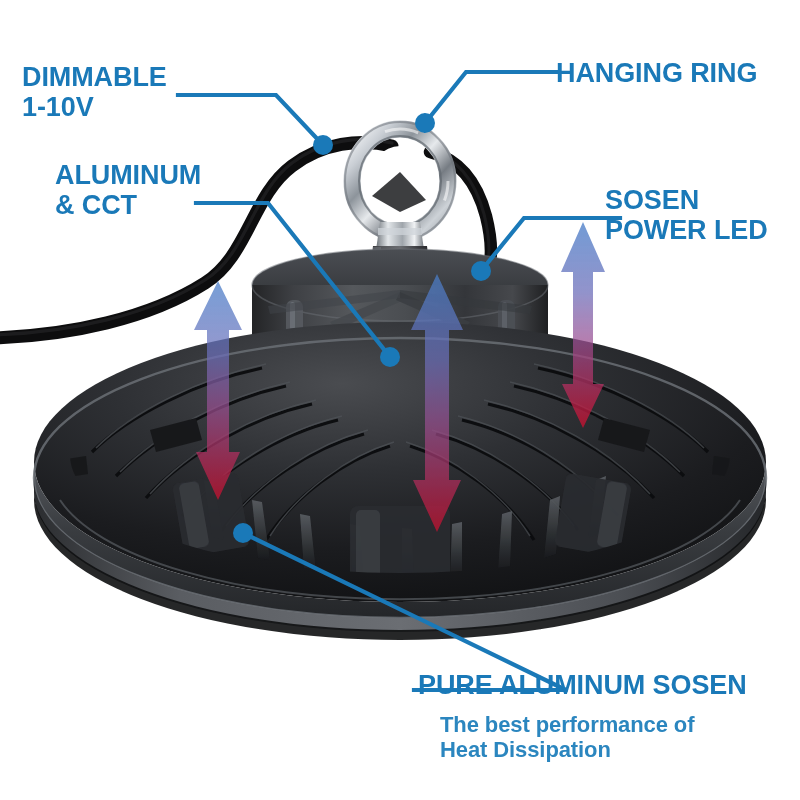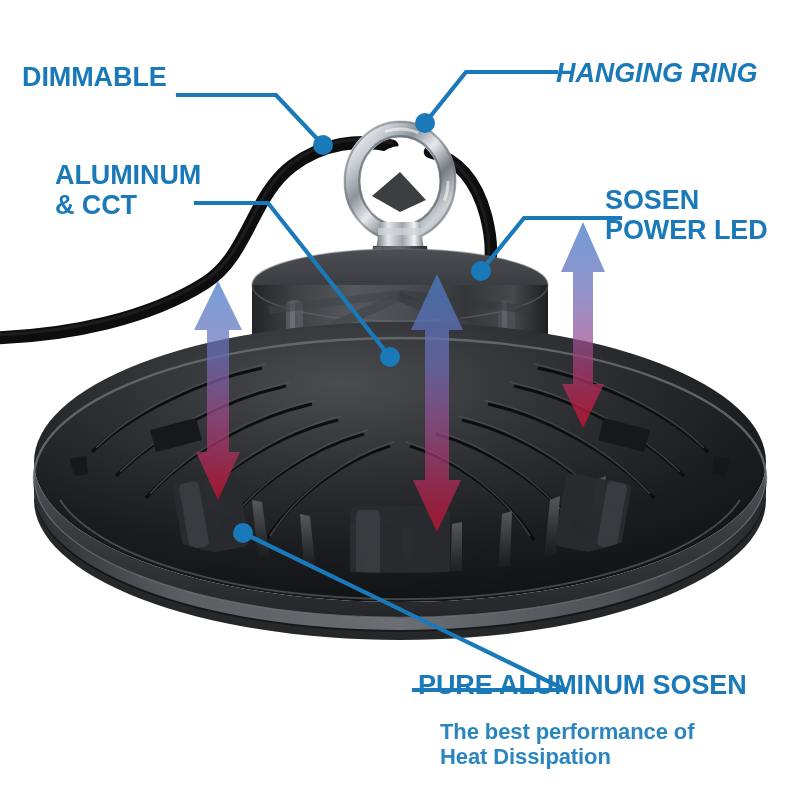--- a/index.html
+++ b/index.html
@@ -17,25 +17,25 @@
   .callout .ttl{
     font-weight:bold;font-size:27px;letter-spacing:-0.1px;
     color:#1a79b8;display:block;
   }
   .callout .sub{
     font-weight:bold;font-size:22px;color:#2b86bf;display:block;
     letter-spacing:-0.1px;
   }
   #co-dimmable{left:22px;top:62px;}
   #co-power{left:55px;top:160px;}
-  #co-hanging{left:556px;top:58px;font-style:italic;}
+  #co-hanging{left:556px;top:58px;}
   #co-sosen{left:605px;top:185px;}
   #co-pure{left:418px;top:670px;}
   #co-pure .sub{margin-left:22px;}
-  .sub-wrap{display:block;margin-top:20px;}
+  .sub-wrap{display:block;margin-top:13px;}
 </style>
 </head>
 <body>
 
 <div id="stage">
 
   <svg id="art" viewBox="0 0 800 800" xmlns="http://www.w3.org/2000/svg">
     <defs>
 
       <linearGradient id="gArrow" x1="0" y1="0" x2="0" y2="1">
@@ -312,20 +312,21 @@
       <circle cx="323" cy="145" r="10"></circle>
       <circle cx="390" cy="357" r="10"></circle>
       <circle cx="425" cy="123" r="10"></circle>
       <circle cx="481" cy="271" r="10"></circle>
       <circle cx="243" cy="533" r="10"></circle>
     </g>
   </svg>
 
   <div class="callout" id="co-dimmable">
     <span class="ttl">DIMMABLE</span>
+    <span class="ttl">1-10V</span>
   </div>
 
   <div class="callout" id="co-power">
     <span class="ttl">ALUMINUM</span>
     <span class="ttl">&amp; CCT</span>
   </div>
 
   <div class="callout" id="co-hanging">
     <span class="ttl">HANGING RING</span>
   </div>

